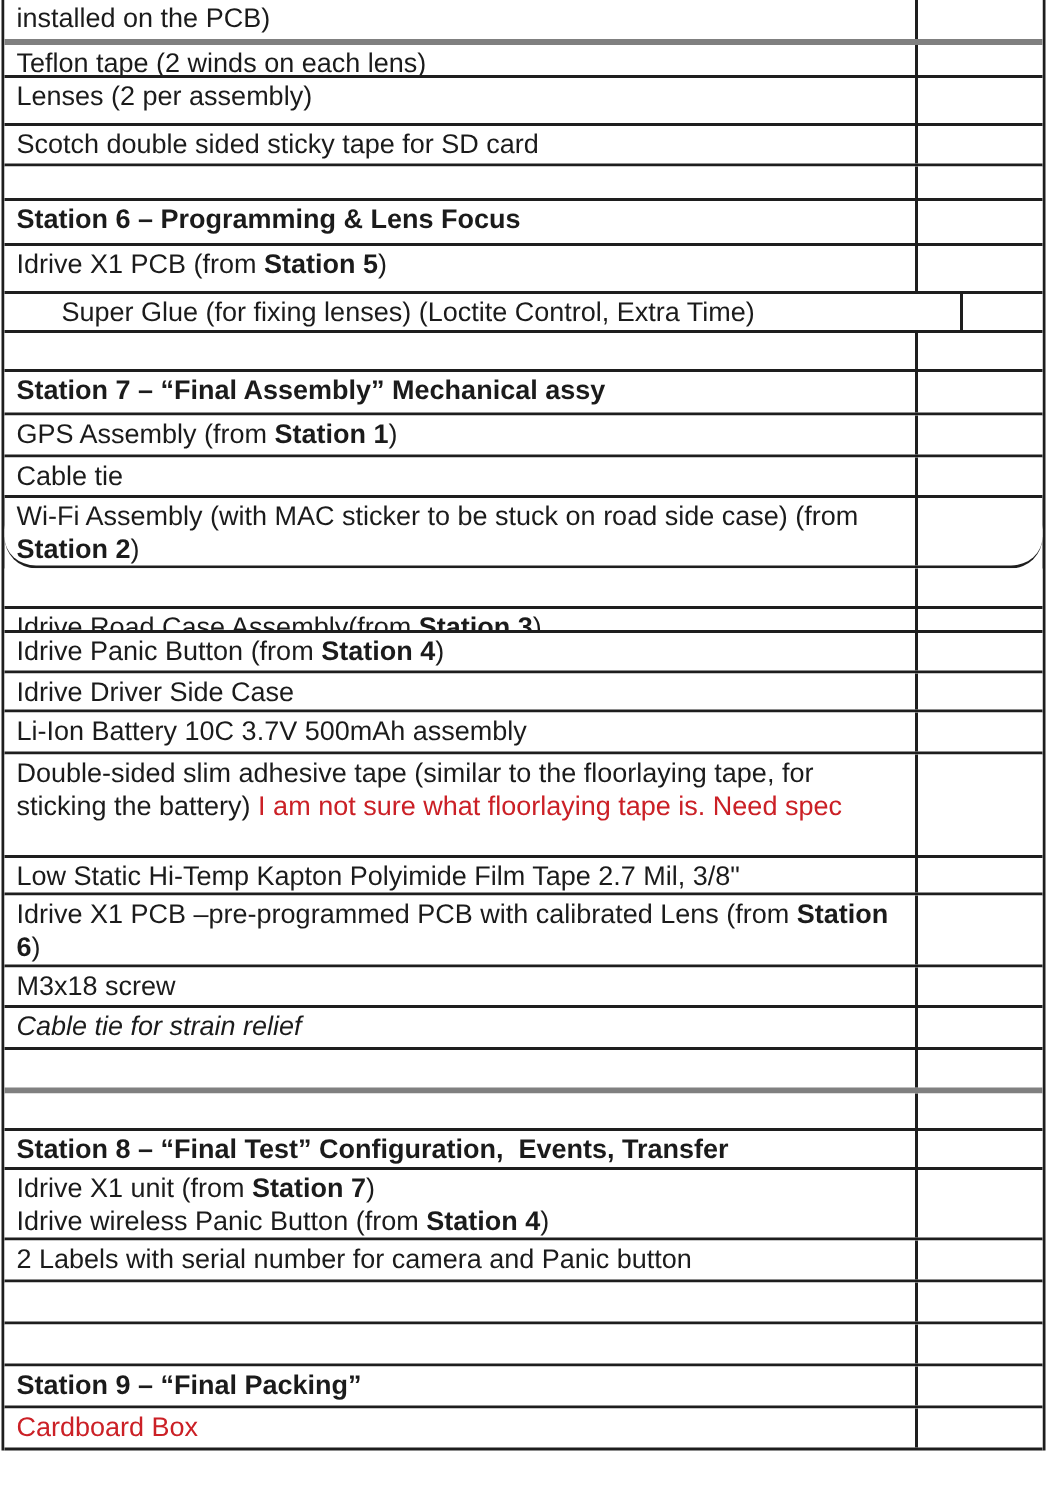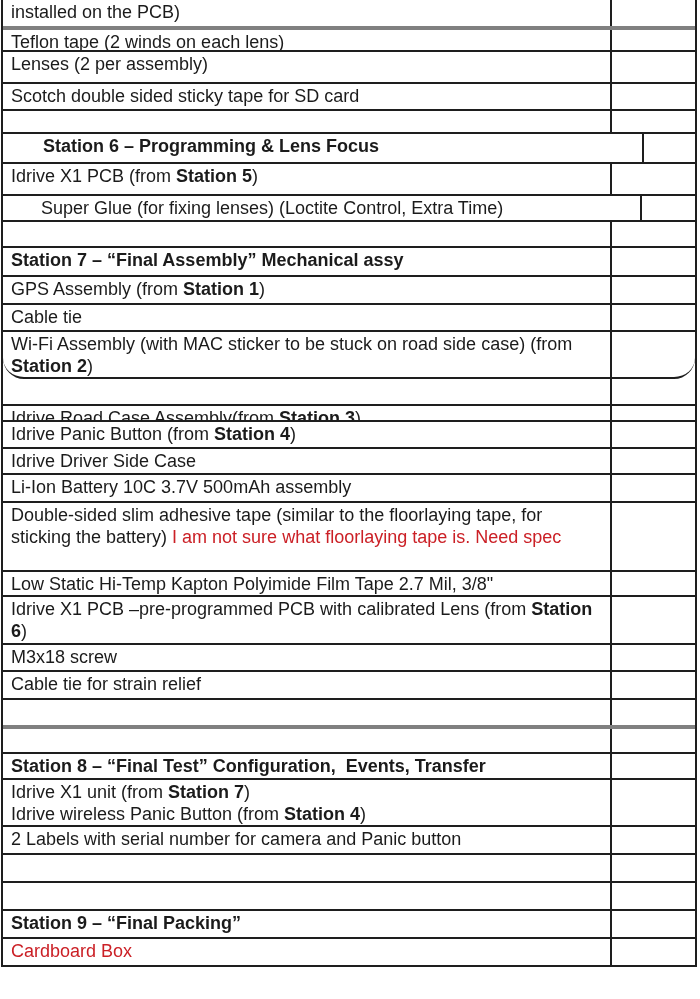--- a/index.html
+++ b/index.html
@@ -58,21 +58,21 @@
       <div class="cr"></div>
     </div>
     <div class="row" style="height: 27px;">
       <div class="cl"><span>Scotch double sided sticky tape for SD card</span></div>
       <div class="cr"></div>
     </div>
     <div class="row" style="height: 23px;">
       <div class="cl"></div>
       <div class="cr"></div>
     </div>
-    <div class="row" style="height: 30px; padding-left: 32px;">
+    <div class="row" style="height: 30px;">
       <div class="cl"><span class="b">Station 6 – Programming &amp; Lens Focus</span></div>
       <div class="cr"></div>
     </div>
     <div class="row" style="height: 32px; gap: 48px;">
       <div class="cl"><span>Idrive X1 PCB (from </span><span class="b">Station 5</span><span>)</span></div>
       <div class="cr"></div>
     </div>
     <div class="row" style="height: 26px; padding-left: 30px;">
       <div class="cl"><span>Super Glue (for fixing lenses) (Loctite Control, Extra Time)</span></div>
       <div class="cr"></div>
@@ -126,21 +126,21 @@
       <div class="cr"></div>
     </div>
     <div class="row" style="height: 48px; gap: 28px;">
       <div class="cl"><span>Idrive X1 PCB –pre-programmed PCB with calibrated Lens (from </span><span class="b">Station 6</span><span>)</span></div>
       <div class="cr"></div>
     </div>
     <div class="row" style="height: 27px;">
       <div class="cl"><span>M3x18 screw</span></div>
       <div class="cr"></div>
     </div>
-    <div class="row" style="height: 28px;">
+    <div class="row" style="height: 28px; font-style: italic;">
       <div class="cl"><span>Cable tie for strain relief</span></div>
       <div class="cr"></div>
     </div>
     <div class="row thick" style="height: 29px;">
       <div class="cl"></div>
       <div class="cr"></div>
     </div>
     <div class="row" style="height: 25px;">
       <div class="cl"></div>
       <div class="cr"></div>

